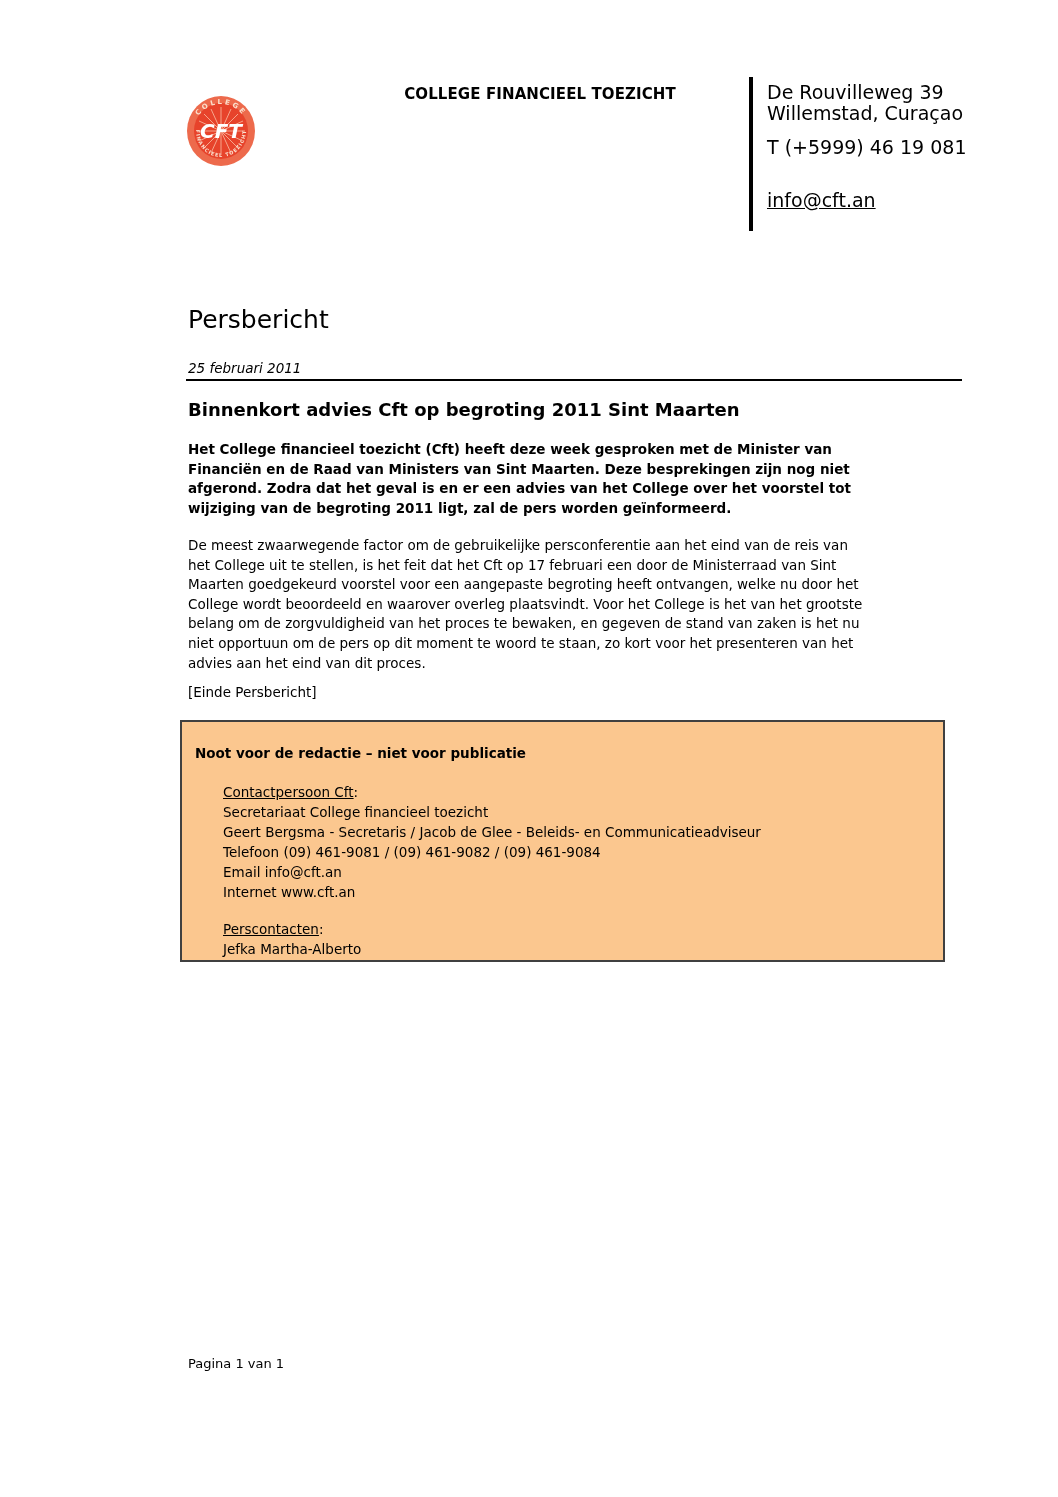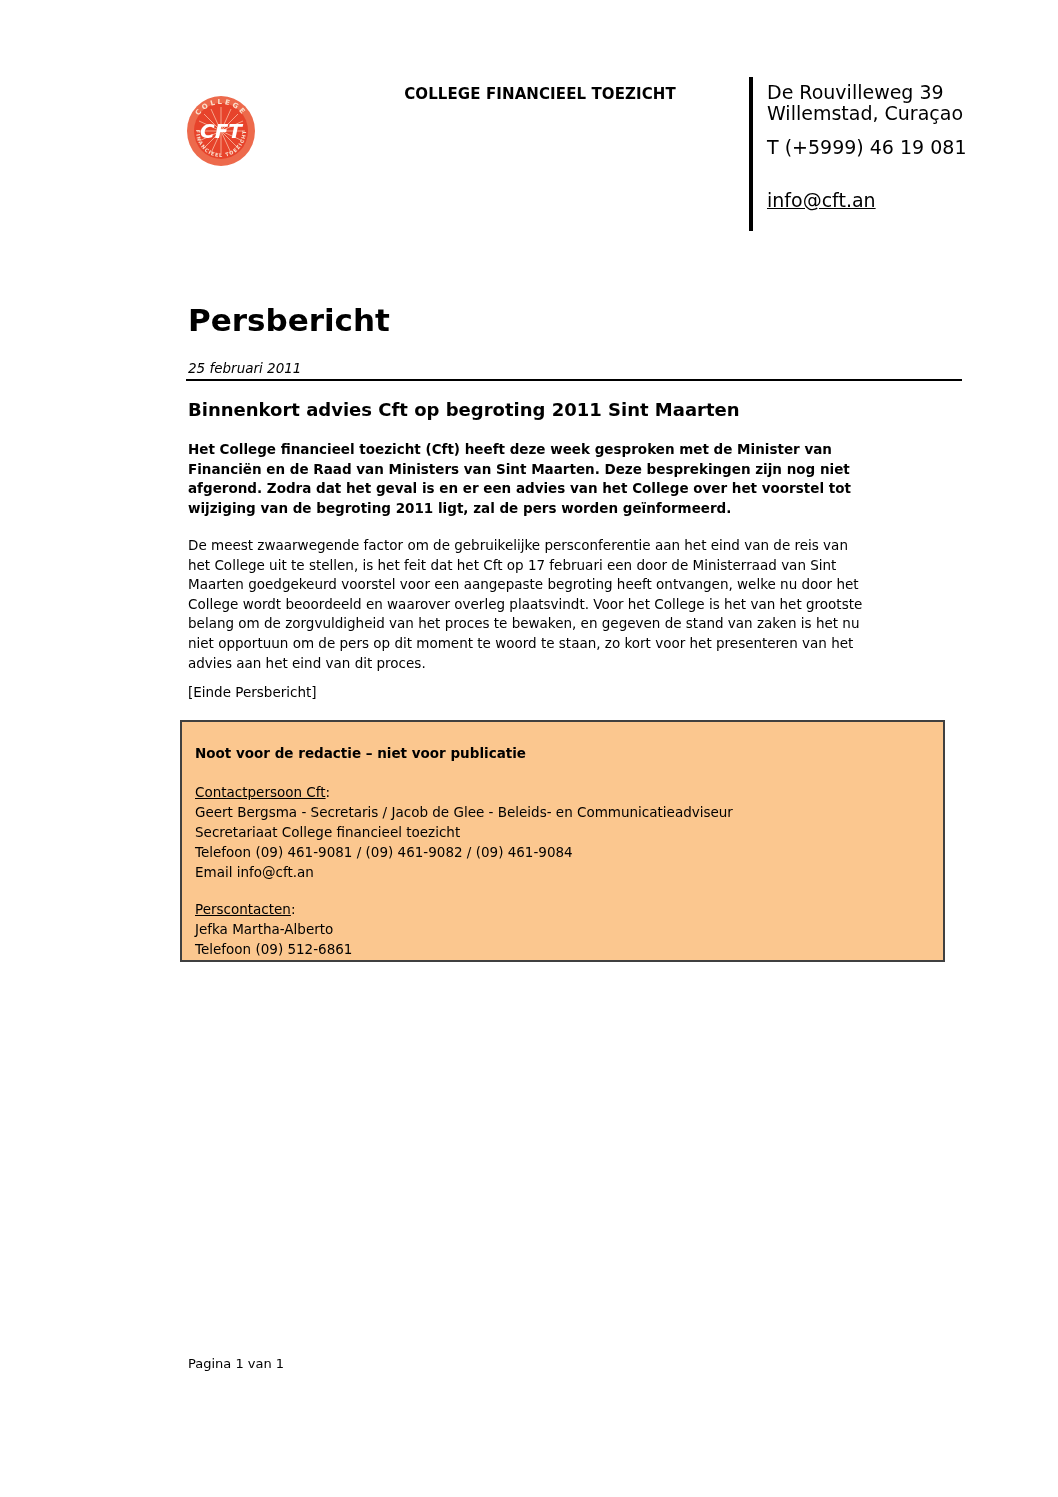--- a/index.html
+++ b/index.html
@@ -19,21 +19,21 @@
     text-align: center; font-weight: bold; font-size: 15px; letter-spacing: 0.1px;
   }
   .vbar { position: absolute; left: 749px; top: 77px; width: 4px; height: 154px; background: #000; }
   .address { position: absolute; left: 767px; top: 82px; font-size: 19px; line-height: 21px; }
   .address .phone { margin-top: 13px; }
   .address .email { margin-top: 32px; text-decoration: underline; }
 
   
   .doc-title {
     position: absolute; left: 188px; top: 301px;
-    font-size: 31px; font-weight: 700; line-height: 38px;
+    font-size: 25px; font-weight: 400; line-height: 38px;
   }
   .doc-date { position: absolute; left: 188px; top: 360px; font-size: 13.5px; font-style: italic; }
   .rule { position: absolute; left: 186px; top: 379px; width: 776px; height: 2px; background: #000; }
   .headline {
     position: absolute; left: 188px; top: 399px;
     font-size: 18px; font-weight: bold; line-height: 22px;
   }
   .lead {
     position: absolute; left: 188px; top: 440px; width: 780px;
     font-size: 13.5px; font-weight: bold; line-height: 19.5px; white-space: pre-line;
@@ -45,21 +45,21 @@
   .endmarker { position: absolute; left: 188px; top: 684px; font-size: 13.5px; }
 
   
   .note-box {
     position: absolute; left: 180px; top: 720px; width: 765px; height: 242px;
     background: #FBC78F; border: 2px solid #404040;
     padding: 22px 12px 0 13px;
     font-size: 13.5px; line-height: 20px; overflow: hidden;
   }
   .note-title { font-weight: bold; line-height: 18px; }
-  .note-block { margin-top: 20px; }
+  .note-block { margin-top: 20px; margin-left: 28px; }
   .note-block.press { margin-top: 17px; }
   .u { text-decoration: underline; }
 
   
   .page-footer { position: absolute; left: 188px; top: 1356px; font-size: 13px; }
 </style>
 </head>
 <body>
 
 <div class="page">
@@ -115,24 +115,25 @@
 belang om de zorgvuldigheid van het proces te bewaken, en gegeven de stand van zaken is het nu
 niet opportuun om de pers op dit moment te woord te staan, zo kort voor het presenteren van het
 advies aan het eind van dit proces.</p>
   <div class="endmarker">[Einde Persbericht]</div>
 
   <section class="note-box">
     <div class="note-title">Noot voor de redactie – niet voor publicatie</div>
 
     <div class="note-block">
       <div><span class="u">Contactpersoon Cft</span><span>:</span></div>
+      <div>Secretariaat College financieel toezicht</div>
       <div>Geert Bergsma - Secretaris / Jacob de Glee - Beleids- en Communicatieadviseur</div>
-      <div>Secretariaat College financieel toezicht</div>
       <div>Telefoon (09) 461-9081 / (09) 461-9082 / (09) 461-9084</div>
       <div>Email info@cft.an</div>
+      <div>Internet www.cft.an</div>
     </div>
 
     <div class="note-block press">
       <div><span class="u">Perscontacten</span><span>:</span></div>
       <div>Jefka Martha-Alberto</div>
       <div>Telefoon (09) 512-6861</div>
     </div>
   </section>
 
   <div class="page-footer">Pagina 1 van 1</div>

